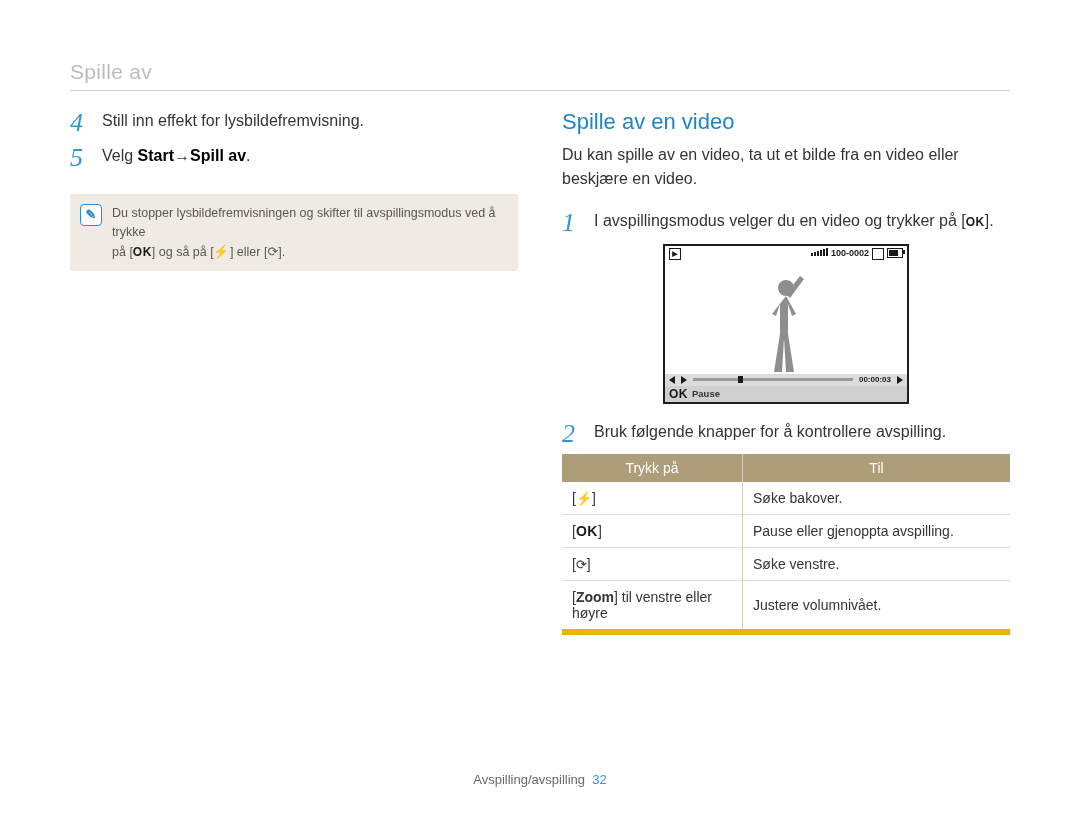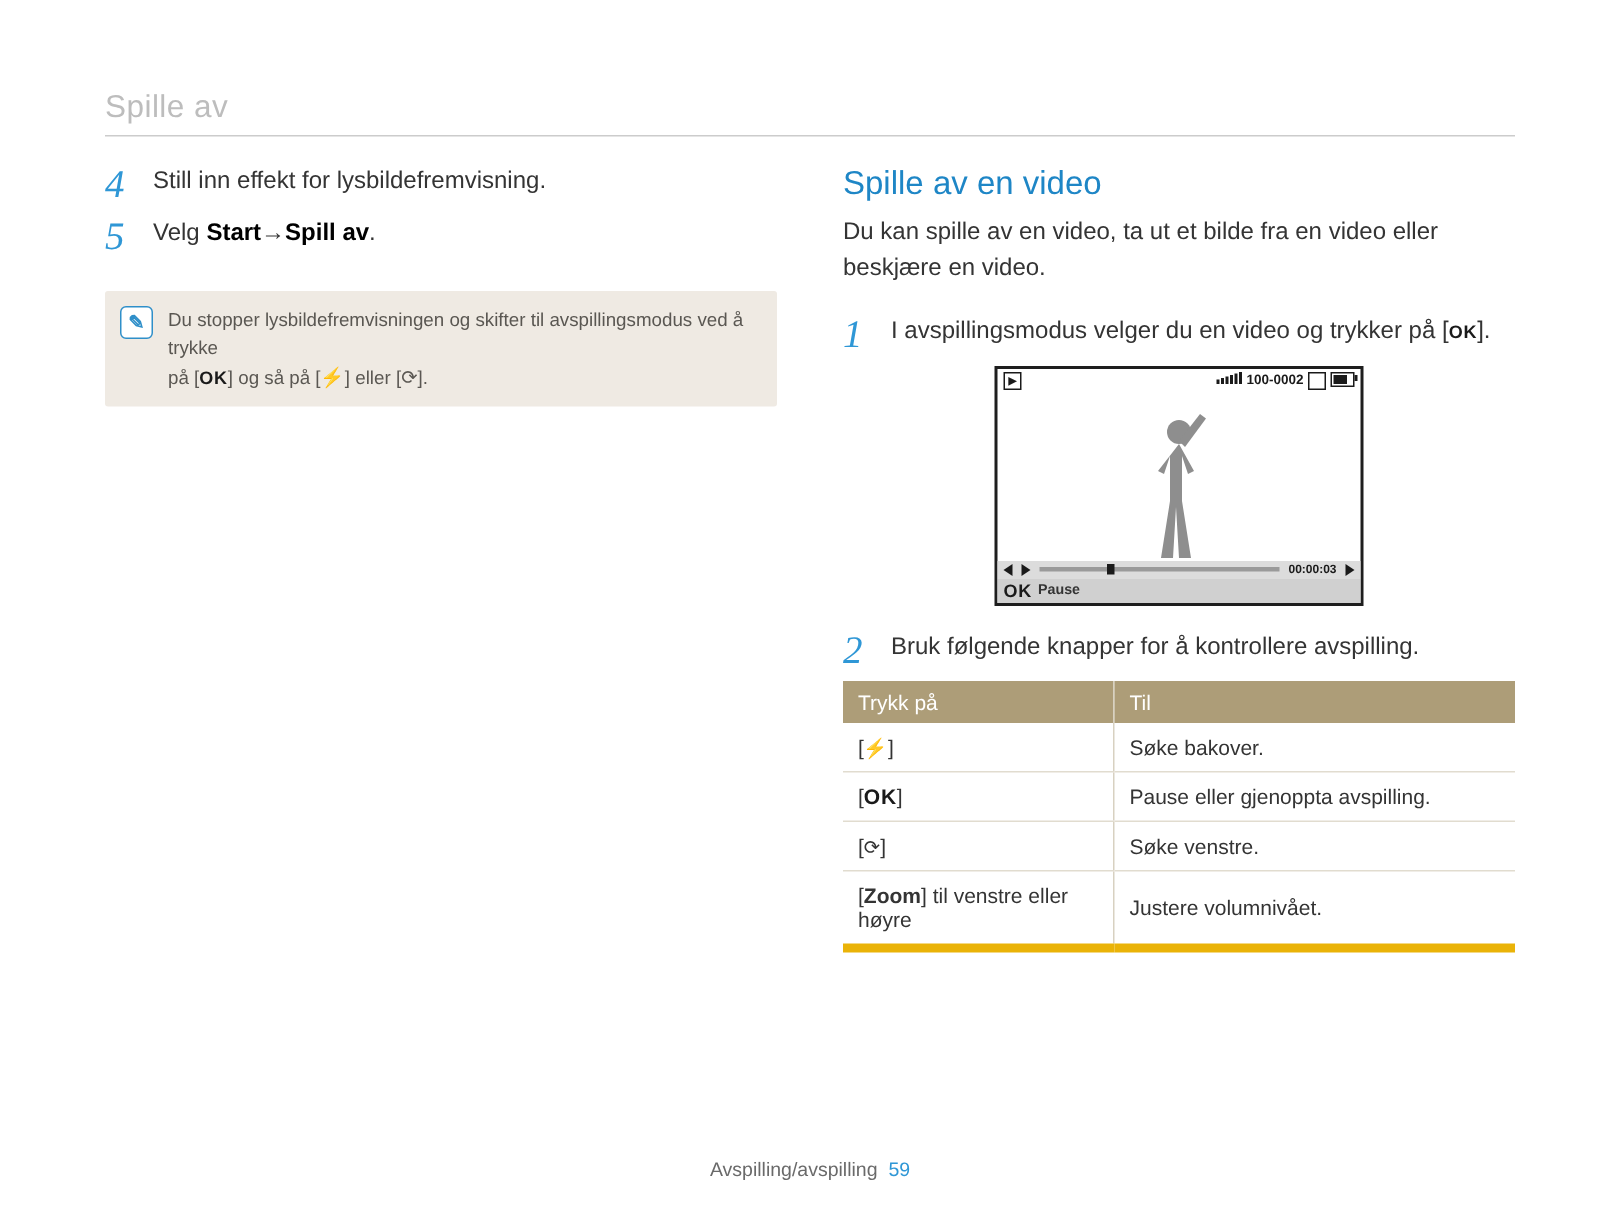--- a/index.html
+++ b/index.html
@@ -120,21 +120,21 @@
   .lcd-progress .track::before{content:"";position:absolute;left:28%;top:-2px;width:5px;height:7px;background:#1a1a1a;}
   .lcd-progress .t { font-size:8px;font-weight:700;color:#1a1a1a;}
   .tri{width:0;height:0;border-style:solid;}
   .tri.left{border-width:4px 6px 4px 0;border-color:transparent #1a1a1a transparent transparent;}
   .tri.right{border-width:4px 0 4px 6px;border-color:transparent transparent transparent #1a1a1a;}
   .lcd-status { height:16px; background:#d0d0d0; font-size:9.5px; font-weight:700; display:flex;align-items:center; padding-left:4px; gap:4px;}
 
   
   table.ctl { width:100%; border-collapse: collapse; font-size:14px; }
   table.ctl th {
-    text-align:left; font-weight:400; color:#fff;
+    text-align:center; font-weight:400; color:#fff;
     background:#ad9d78; padding:6px 10px; font-size:14px;
   }
   table.ctl th:first-child, table.ctl td:first-child { width: 160px; }
   table.ctl th + th, table.ctl td + td { border-left:1px solid #d8d1c1; }
   table.ctl td { padding: 8px 10px; border-bottom:1px solid #e1dccf; vertical-align:middle; }
   table.ctl tr:last-child td { border-bottom:6px solid #eab308; }
 
   .footer {
     position:absolute; bottom:28px; left:0; right:0;
     text-align:center; font-size:13px; color:#6a6a6a;
@@ -253,15 +253,15 @@
           <tr>
             <td><span class="bracket">[</span><b>Zoom</b><span>] til venstre eller høyre</span></td>
             <td>Justere volumnivået.</td>
           </tr>
         </tbody>
       </table>
     </div>
   </div>
 
   <div class="footer">
-    <span>Avspilling/avspilling</span>&nbsp;&nbsp;<span class="pg">59</span>
+    <span>Avspilling/avspilling</span>&nbsp;&nbsp;<span class="pg">32</span>
   </div>
 </div>
 
 </body></html>

